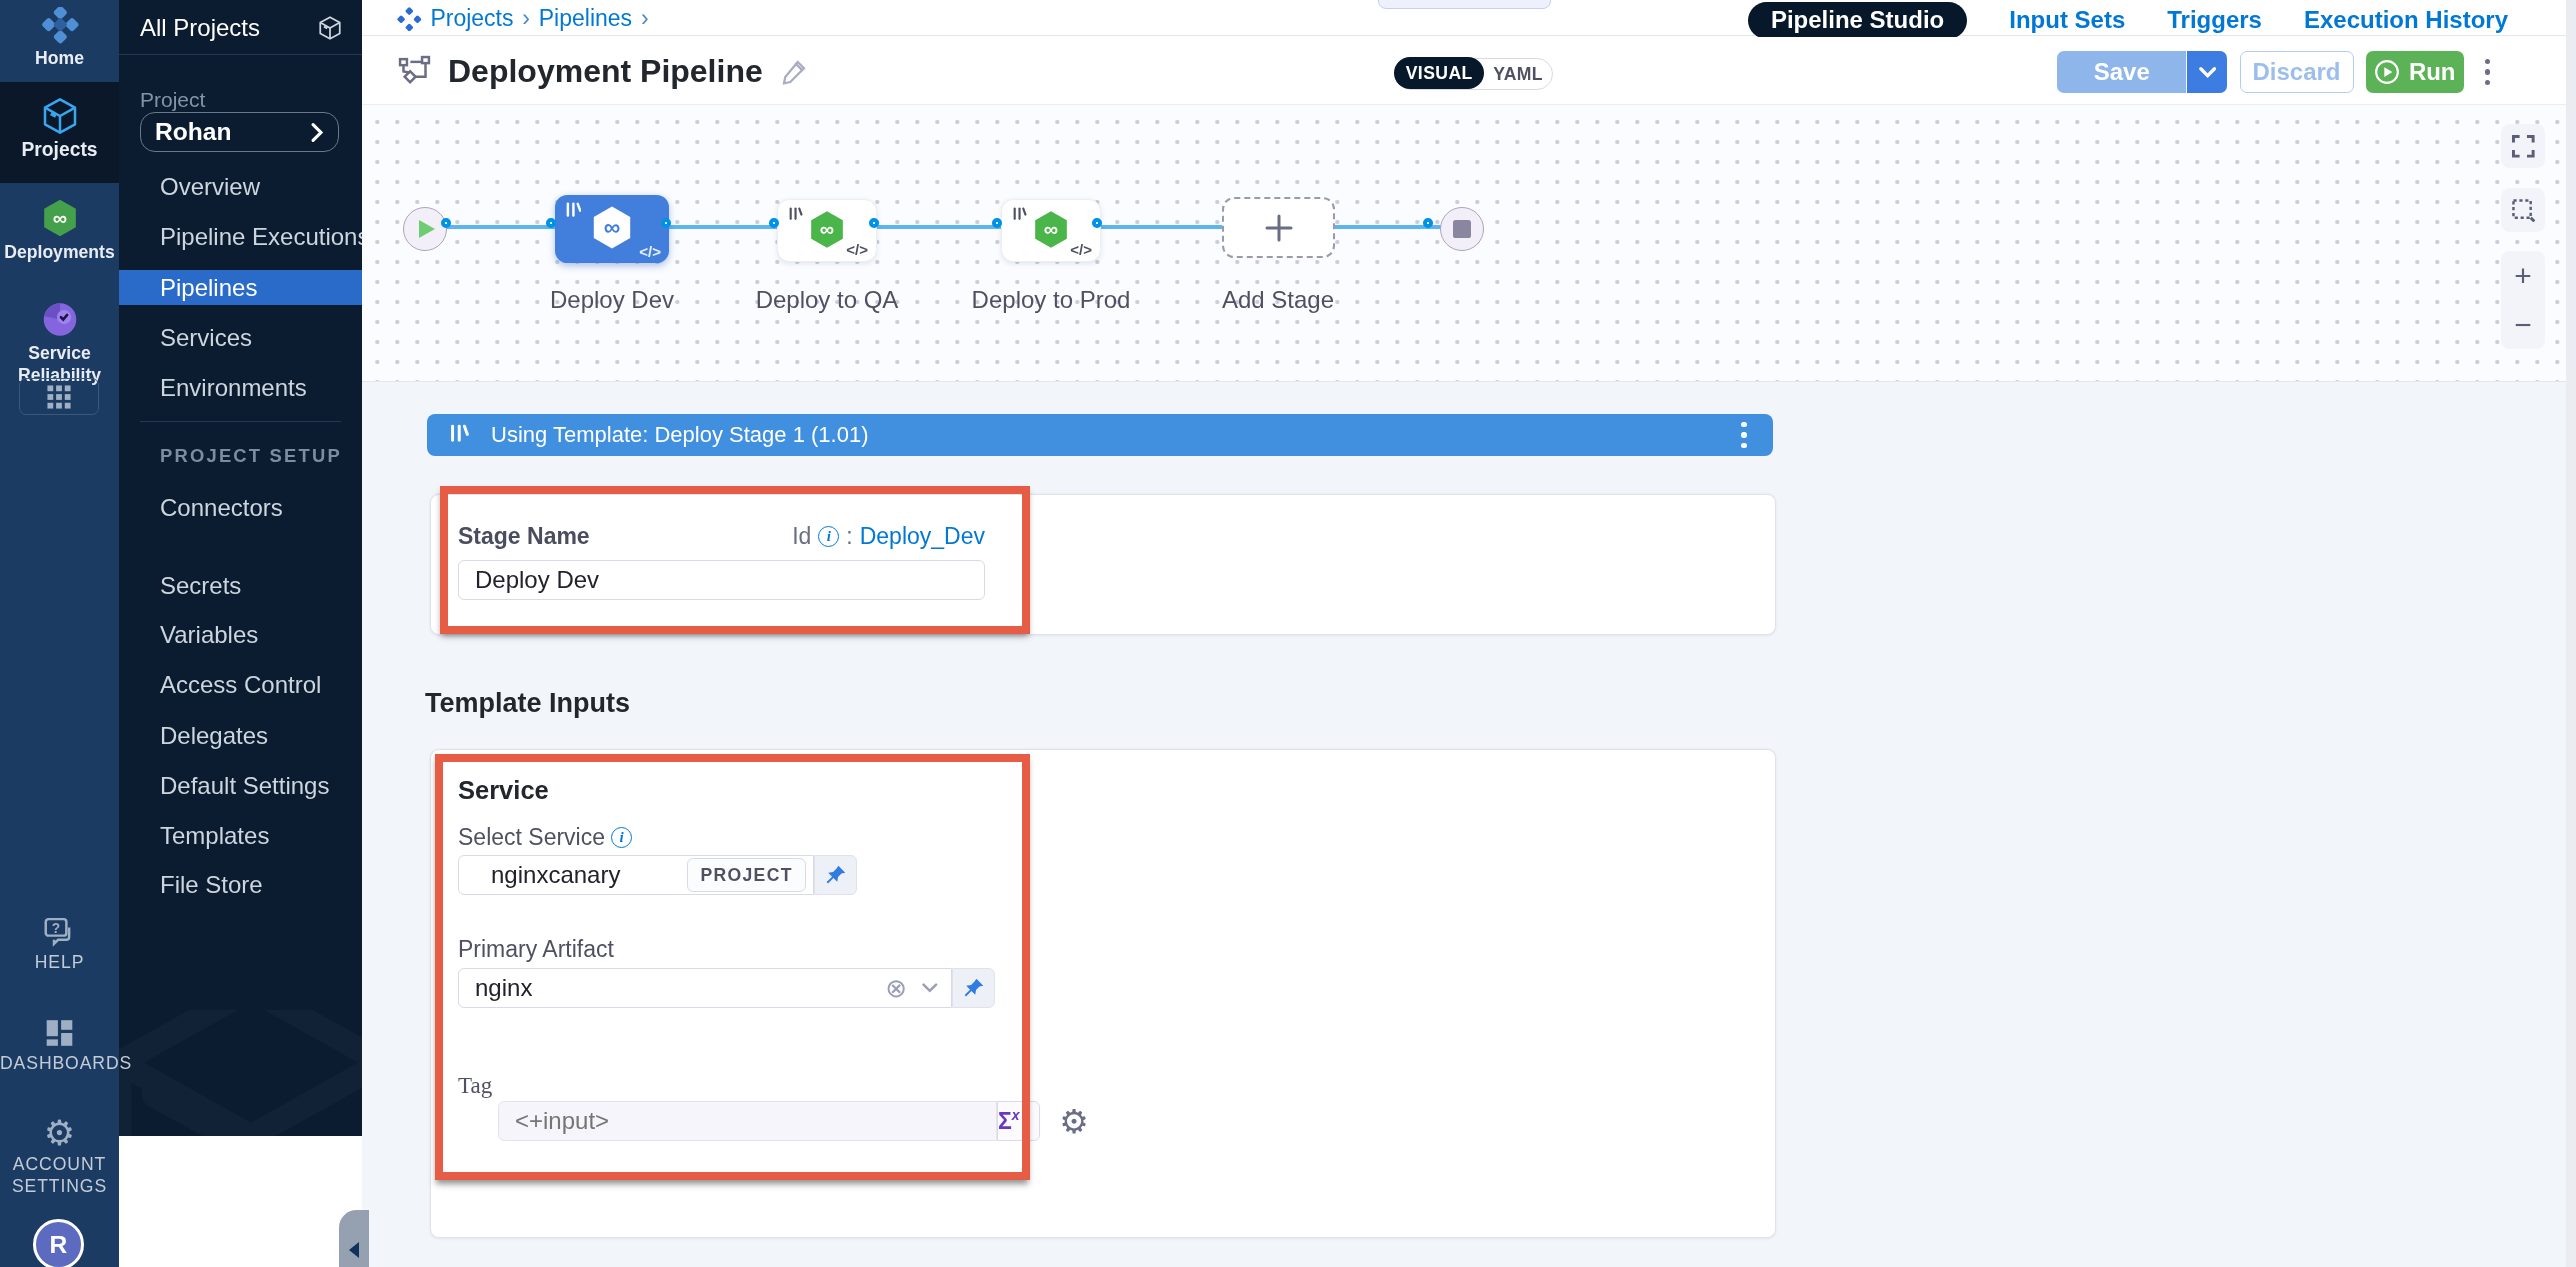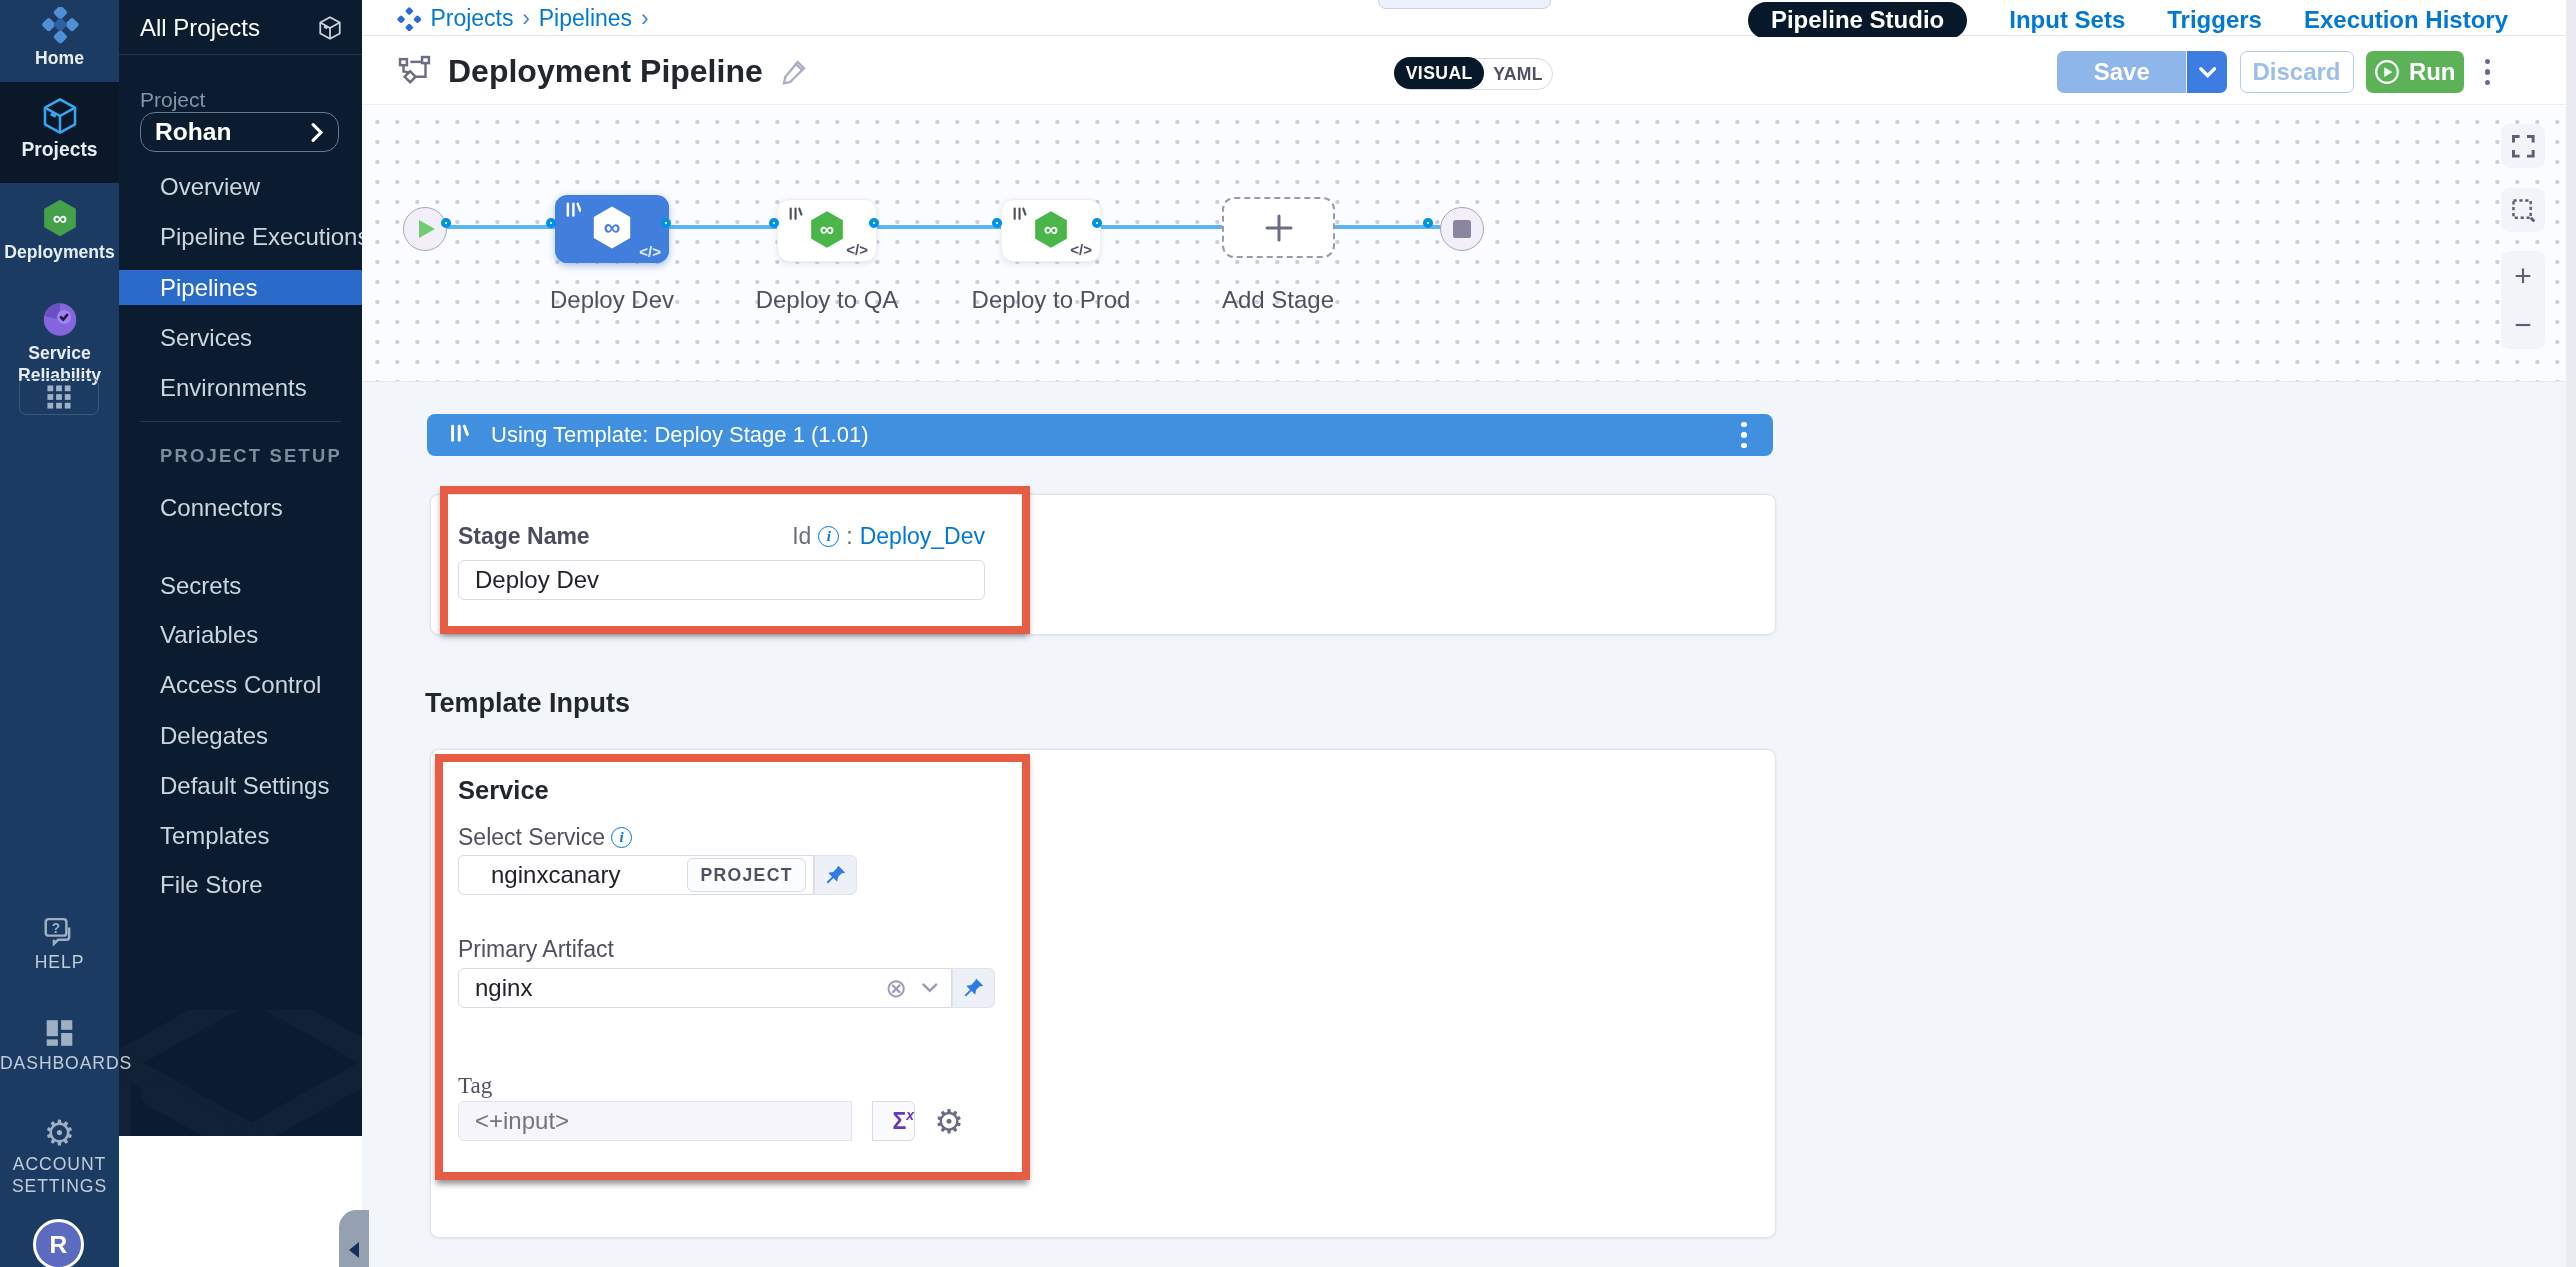--- a/index.html
+++ b/index.html
@@ -85,21 +85,21 @@
   .banner { position:absolute; left:65px; top:32px; width:1346px; height:42px; background:#4190e0; border-radius:8px; display:flex; align-items:center; color:#fff; }
   .banner .txt { font-size:22px; margin-left:22px; }
   .card { position:absolute; background:#fff; border:0.9px solid #dfe2ec; border-radius:8.8px; box-shadow:0 0.9px 2.6px rgba(30,40,60,.08); }
   .red-box { position:absolute; border:8px solid #e65c44; box-shadow:0 4.4px 6.1px -0.9px rgba(55,55,55,.55); z-index:8; pointer-events:none; }
   .field-label { font-size:23px; color:#4f5162; }
   .txt-input { height:40px; border:1.8px solid #d9dae5; border-radius:6.1px; font-size:24px; color:#22222a; padding:0 16px; font-family:"Liberation Sans",sans-serif; background:#fff; }
   .section-heading { position:absolute; left:63px; top:306px; font-size:27px; font-weight:700; color:#22272d; }
   .info-i { display:inline-flex; width:21px; height:21px; border:1.8px solid #0278d5; border-radius:50%; color:#0278d5; font-size:15px; font-weight:700; align-items:center; justify-content:center; font-family:"Liberation Serif",serif; font-style:italic; }
   .pin-seg { width:43px; height:40px; background:#eef0f8; border:0.9px solid #dfe2ec; border-radius:0 6.1px 6.1px 0; display:flex; align-items:center; justify-content:center; cursor:pointer; }
   .scope-badge { border:1.8px solid #d9dae5; border-radius:6.1px; background:#fbfcfe; color:#4f5162; font-size:17.6px; font-weight:700; letter-spacing:1.3px; padding:5.3px 12.3px; }
-  .sigma-seg { width:43px; height:40px; background:#fbfbfe; border:1.8px solid #d9dae5; border-radius:0 6.1px 6.1px 0; display:flex; align-items:center; justify-content:flex-end; color:#6938c0; font-size:23px; font-weight:700; cursor:pointer;margin-left:20px; }
+  .sigma-seg { width:43px; height:40px; background:#fbfbfe; border:1.8px solid #d9dae5; border-radius:0 6.1px 6.1px 0; display:flex; align-items:center; justify-content:flex-start; color:#6938c0; font-size:23px; font-weight:700; cursor:pointer; }
   .sigma-seg i { font-size:14px; font-style:italic; vertical-align:super; }
   .gear-glyph { font-size:33px; color:#6b6d85; cursor:pointer; }
   .scrollbar { position:absolute; right:0; top:0; width:10.5px; height:1268px; background:#ebecf1; z-index:40; }
   .muted-caret { color:#9a9db5; }
 </style>
 </head>
 <body>
 
 <div id="app">
 
@@ -500,21 +500,21 @@
         </div>
         <div class="pin-seg">
           <svg width="23" height="23" viewBox="0 0 20 20">
               <path fill="#2f7de0" d="M12.5 1.5 L18.5 7.5 L15.2 8.3 L12.2 11.3 L11.5 15.5 L8.2 12.2 L3.5 16.9 L2.3 15.7 L7 11 L3.7 7.7 L7.9 7 L10.9 4 Z"></path>
             </svg>
         </div>
       </div>
 
       <div class="field-label" style="position:absolute; left:27px; top:323px;font-family:Liberation Serif, serif;">Tag</div>
       <div style="position:absolute; left:27px; top:351px; display:flex; align-items:center;">
-        <input class="txt-input" style="width: 394px; background: rgb(245, 245, 251); border-color: rgb(226, 227, 238); border-radius: 6.1px 0px 0px 6.1px; color: rgb(148, 151, 176);" placeholder="&lt;+input&gt;">
+        <input class="txt-input" style="width: 499px; background: rgb(245, 245, 251); border-color: rgb(226, 227, 238); border-radius: 6.1px 0px 0px 6.1px; color: rgb(148, 151, 176); margin-left: 40px;" placeholder="&lt;+input&gt;">
         <span class="sigma-seg">
             <span>Σ<i>x</i></span>
           </span>
         <span class="gear-glyph" style="margin-left:19.3px;">⚙</span>
       </div>
     </div>
     <div class="red-box" style="left:73px; top:372px; width:595px; height:426px;"></div>
   </div>
 
   <div class="scrollbar"></div>

